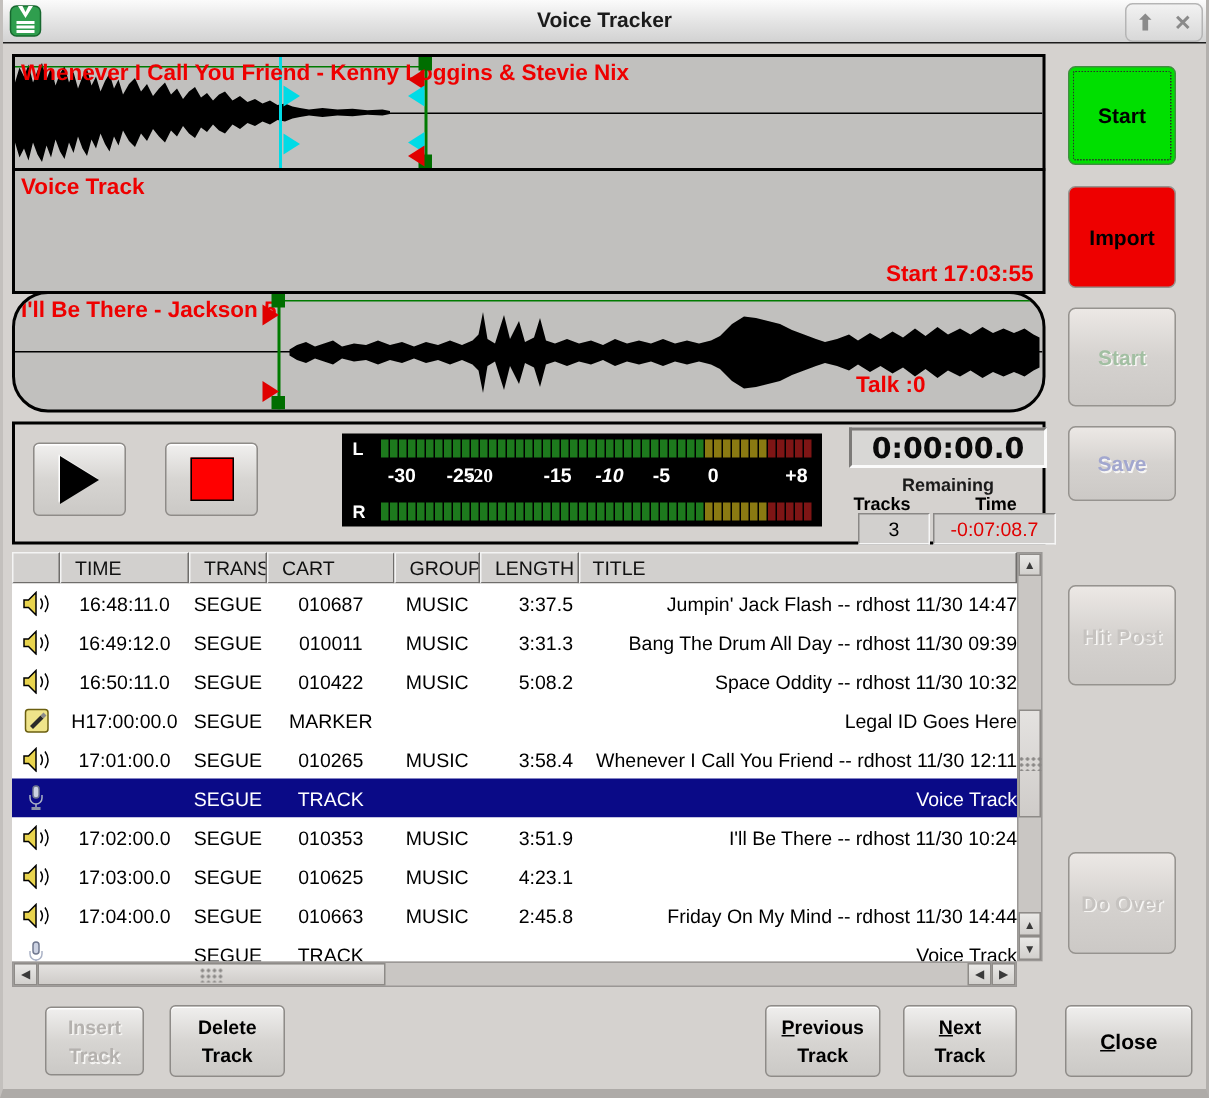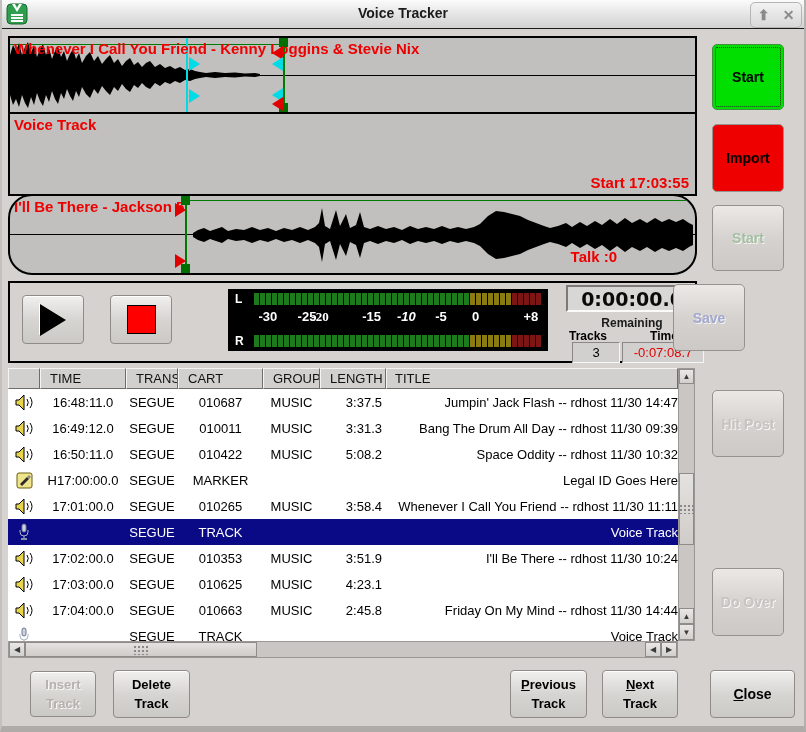--- a/index.html
+++ b/index.html
@@ -372,21 +372,21 @@
             <polygon points="10,1 5,6 2,6 2,11 5,11 10,16" fill="#e9d44e" stroke="#000" stroke-width="1"></polygon>
             <path d="M13 5 q2.5 3.5 0 7" fill="none" stroke="#000"></path>
             <path d="M16 3 q4 5.5 0 11" fill="none" stroke="#000"></path>
           </svg>
         </div>
         <div class="lcell col-time">17:01:00.0</div>
         <div class="lcell col-trans">SEGUE</div>
         <div class="lcell col-cart">010265</div>
         <div class="lcell col-group">MUSIC</div>
         <div class="lcell col-length">3:58.4</div>
-        <div class="lcell col-title">Whenever I Call You Friend -- rdhost 11/30 11:11</div>
+        <div class="lcell col-title">Whenever I Call You Friend -- rdhost 11/30 12:11</div>
       </div>
       <div class="lrow selected">
         <div class="lcell col-icon">
           <svg width="12" height="18" viewBox="0 0 12 18">
             <rect x="4" y="1" width="4" height="8" rx="2" fill="#ccd2e2" stroke="#70788f"></rect>
             <path d="M2 7 v2 a4 4 0 0 0 8 0 v-2" fill="none" stroke="#aab2c6"></path>
             <line x1="6" y1="13" x2="6" y2="15" stroke="#aab2c6"></line>
             <rect x="3" y="15" width="6" height="2" fill="#8a92a8"></rect>
           </svg>
         </div>
@@ -476,21 +476,21 @@
     <div class="sb-btn" style="left:652px;top:0;width:16px;height:15px">▶</div>
   </div>
   <div class="corner"></div>
 </div>
 
 <div class="sidebtn green" style="left:712px;top:44px;width:72px;height:66px">Start</div>
 <div class="sidebtn red" style="left:712px;top:124px;width:72px;height:68px">Import</div>
 <div class="sidebtn disabled" style="left:712px;top:205px;width:72px;height:66px">
   <span class="emboss txt-green">Start</span>
 </div>
-<div class="sidebtn disabled" style="left:673px;top:284px;width:72px;height:67px">
+<div class="sidebtn disabled" style="left:712px;top:284px;width:72px;height:50px">
   <span class="emboss txt-blue">Save</span>
 </div>
 <div class="sidebtn disabled" style="left:712px;top:390px;width:72px;height:67px">
   <span class="emboss txt-pale">Hit Post</span>
 </div>
 <div class="sidebtn disabled" style="left:712px;top:568px;width:72px;height:68px">
   <span class="emboss txt-pale">Do Over</span>
 </div>
 
 <div class="botbtn disabled" style="left:30px;top:671px;width:66px;height:46px">

